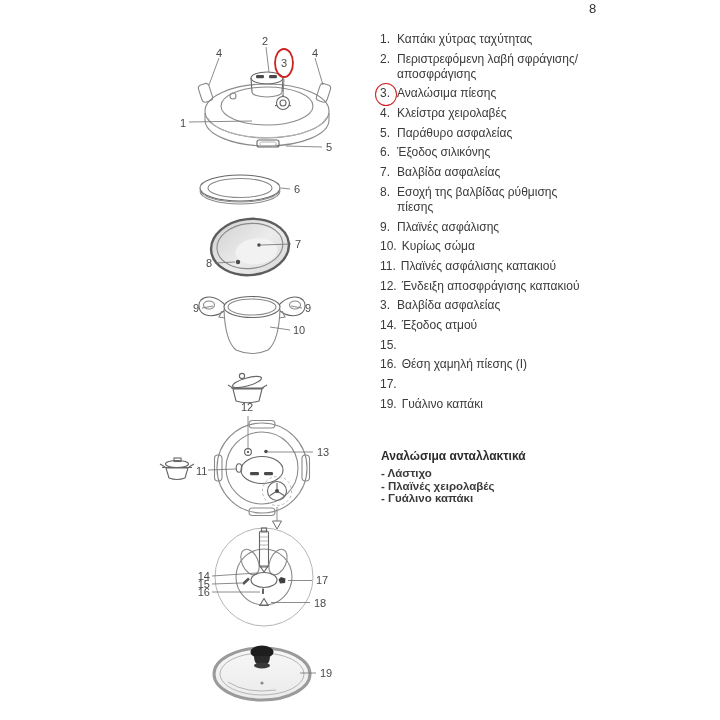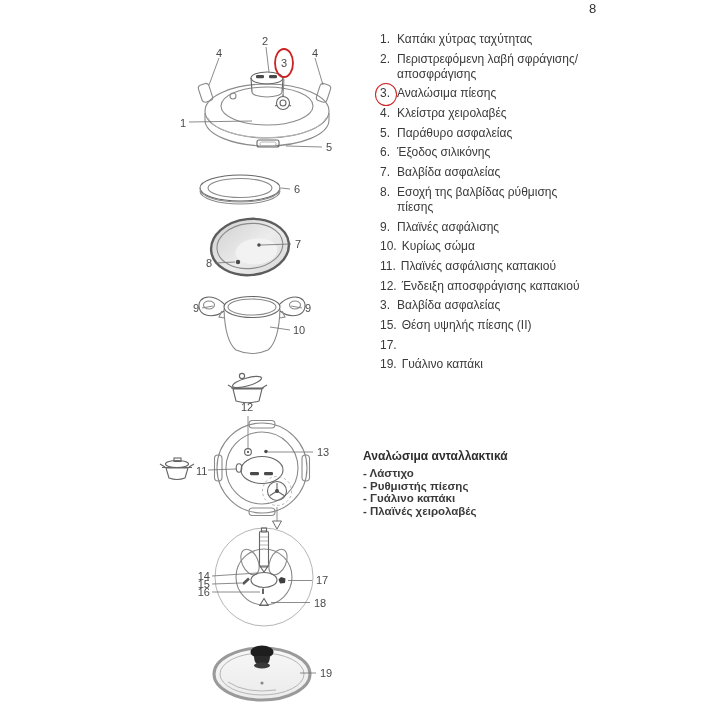--- a/index.html
+++ b/index.html
@@ -4,21 +4,21 @@
 <style>
   html,body{margin:0;padding:0;}
   body{width:720px;height:720px;background:#ffffff;font-family:"Liberation Sans",sans-serif;position:relative;overflow:hidden;}
   .page-number{position:absolute;top:1px;left:589px;font-size:13px;color:#333;}
   
   .parts{position:absolute;left:380px;top:32px;width:216px;}
   .part-row{display:flex;align-items:flex-start;font-size:12px;line-height:15px;color:#3a3a3a;margin-bottom:4.7px;}
   .num{flex:0 0 auto;min-width:12px;margin-right:5px;white-space:nowrap;position:relative;}
   .num.circled::after{content:"";position:absolute;left:-5px;top:-3.5px;width:calc(100% + 8px);height:calc(100% + 6px);border:1.7px solid #cc2222;border-radius:50%;}
   .label{flex:1;}
-  .consumables{position:absolute;left:363px;top:449px;width:220px;color:#3a3a3a;}
+  .consumables{position:absolute;left:381px;top:449px;width:220px;color:#3a3a3a;}
   .consumables .c-head{margin:0 0 4px 0;font-size:12px;font-weight:bold;color:#2d2d2d;}
   .consumables .c-item{font-size:11.5px;line-height:12.6px;font-weight:bold;}
   
   svg.diagram{position:absolute;left:0;top:0;}
   svg text{font-family:"Liberation Sans",sans-serif;font-size:11px;fill:#4a4a4a;}
   .art{stroke:#8a8a8a;stroke-width:1.1;fill:none;}
   .artd{stroke:#666;stroke-width:1.1;fill:none;}
   .artl{stroke:#b5b5b5;stroke-width:1;fill:none;}
   .ln{stroke:#6e6e6e;stroke-width:0.8;fill:none;}
   .dark{fill:#4a4a4a;stroke:none;}
@@ -296,42 +296,48 @@
   <div class="part-row">
     <span class="num">12.</span>
     <span class="label">Ένδειξη αποσφράγισης καπακιού</span>
   </div>
 
   <div class="part-row">
     <span class="num">3.</span>
     <span class="label">Βαλβίδα ασφαλείας</span>
   </div>
 
+  <div class="part-row">
+    <span class="num">14.</span>
+    <span class="label">Έξοδος ατμού</span>
+  </div>
 
   <div class="part-row">
     <span class="num">15.</span>
-    <span class="label">Θέση υψηλής πίεσης (II)</span>
-  </div>
-
+  </div>
+
+  <div class="part-row">
+    <span class="num">16.</span>
+    <span class="label">Θέση χαμηλή πίεσης (I)</span>
+  </div>
 
   <div class="part-row">
     <span class="num">17.</span>
   </div>
 
 
   <div class="part-row">
     <span class="num">19.</span>
     <span class="label">Γυάλινο καπάκι</span>
   </div>
 </div>
 
 <div class="consumables">
   <div class="c-head">Αναλώσιμα ανταλλακτικά</div>
   <div>
   <div class="c-item">- Λάστιχο</div>
 
-  <div class="c-item">- Ρυθμιστής πίεσης</div>
+
+  <div class="c-item">- Πλαϊνές χειρολαβές</div>
 
   <div class="c-item">- Γυάλινο καπάκι</div>
-
-  <div class="c-item">- Πλαϊνές χειρολαβές</div>
 </div>
 </div>
 
 </body></html>

